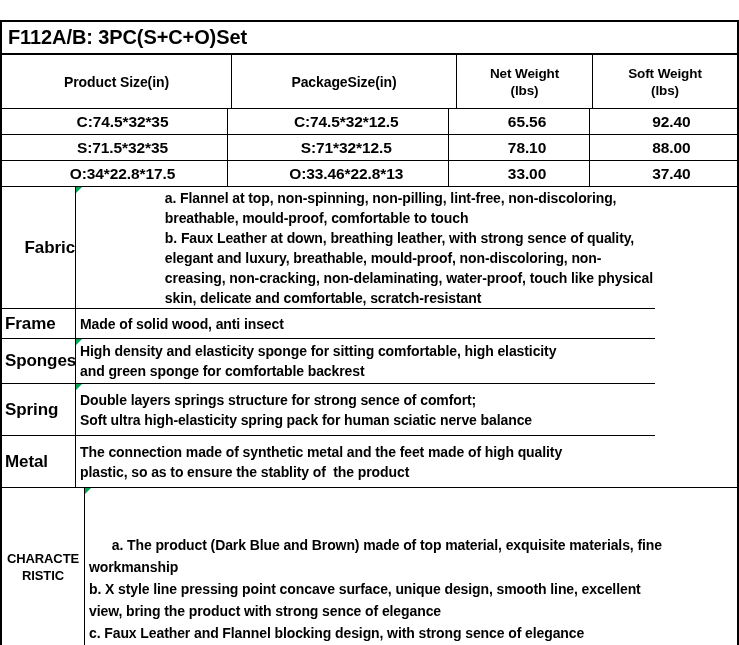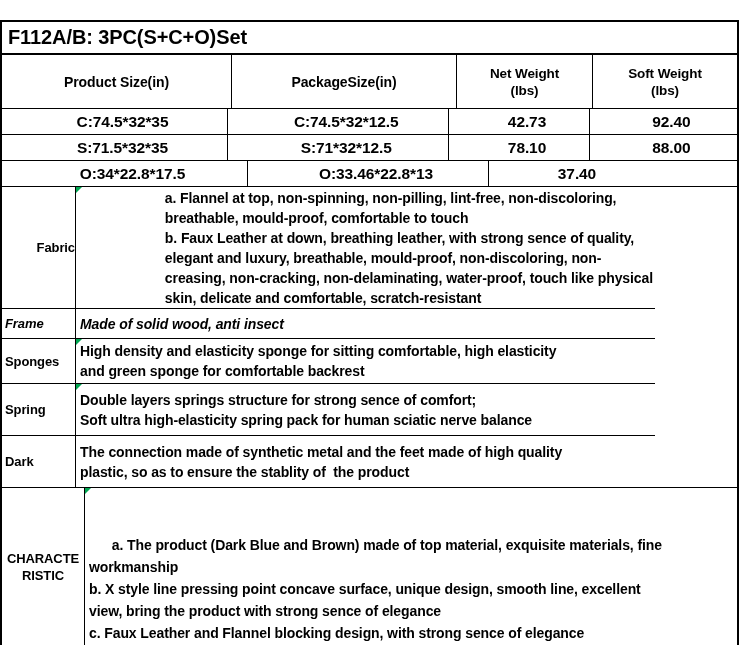--- a/index.html
+++ b/index.html
@@ -46,30 +46,30 @@
     width: 82px; border-right: 1.5px solid #000;
     display: flex; align-items: center; justify-content: center;
     font-size: 13.5px;
   }
   .mat-rows { width: 653px; display: flex; flex-direction: column; }
   .mat-row { display: flex; border-bottom: 1.5px solid #000; }
   .mat-row:last-child { border-bottom: none; }
   .lbl-cell {
     width: 74px; border-right: 1.5px solid #000;
     display: flex; align-items: center; padding-left: 3px;
-    font-size: 13px; position: relative;
+    font-size: 17px; position: relative;
   }
   .txt-cell {
     width: 579px; padding: 0 2px 0 4px;
     display: flex; align-items: center;
     font-size: 14px; line-height: 20px;
     white-space: pre-wrap; position: relative;
   }
   .h-fabric { height: 121px; justify-content: flex-end; }
-  .h-frame { height: 29px; font-style: italic; }
+  .h-frame { height: 29px; }
   .h-spring { height: 51px; }
   .h-sponges { height: 44px; }
   .h-metal { height: 51px; }
 
   .char-section { display: flex; height: 157px; }
   .char-head {
     width: 83px; border-right: 1.5px solid #000;
     display: flex; flex-direction: column; align-items: center; justify-content: center;
     font-size: 13px; line-height: 17px; text-align: center;
   }
@@ -109,32 +109,33 @@
     </div>
     <div class="cell hc c4">
       <span class="hc-small">Soft Weight</span>
       <span class="hc-small">(lbs)</span>
     </div>
   </div>
 
   <div class="row size-row">
     <div class="cell c1">C:74.5*32*35</div>
     <div class="cell c2">C:74.5*32*12.5</div>
-    <div class="cell c3">42.73</div>
+    <div class="cell c3">65.56</div>
     <div class="cell c4">92.40</div>
   </div>
   <div class="row size-row">
     <div class="cell c1">S:71.5*32*35</div>
     <div class="cell c2">S:71*32*12.5</div>
     <div class="cell c3">78.10</div>
     <div class="cell c4">88.00</div>
   </div>
   <div class="row size-row">
     <div class="cell c1">O:34*22.8*17.5</div>
     <div class="cell c2">O:33.46*22.8*13</div>
+    <div class="cell c3">33.00</div>
     <div class="cell c4">37.40</div>
   </div>
 
   <div class="mat-section">
     <div class="mat-rows">
       <div class="mat-row">
         <div class="lbl-cell h-fabric">Fabric</div>
         <div class="txt-cell h-fabric">
           <span class="flag" style="border-top-color: rgb(0, 166, 81);"></span>
           <span>a. Flannel at top, non-spinning, non-pilling, lint-free, non-discoloring,
@@ -161,21 +162,21 @@
       </div>
       <div class="mat-row">
         <div class="lbl-cell h-spring">Spring</div>
         <div class="txt-cell h-spring">
           <span class="flag" style="border-top-color: rgb(0, 166, 81);"></span>
           <span>Double layers springs structure for strong sence of comfort;
 Soft ultra high-elasticity spring pack for human sciatic nerve balance</span>
         </div>
       </div>
       <div class="mat-row">
-        <div class="lbl-cell h-metal">Dark</div>
+        <div class="lbl-cell h-metal">Metal</div>
         <div class="txt-cell h-metal">
           <span>The connection made of synthetic metal and the feet made of high quality
 plastic, so as to ensure the stablity of  the product</span>
         </div>
       </div>
     </div>
   </div>
 
   <div class="char-section">
     <div class="char-head">

